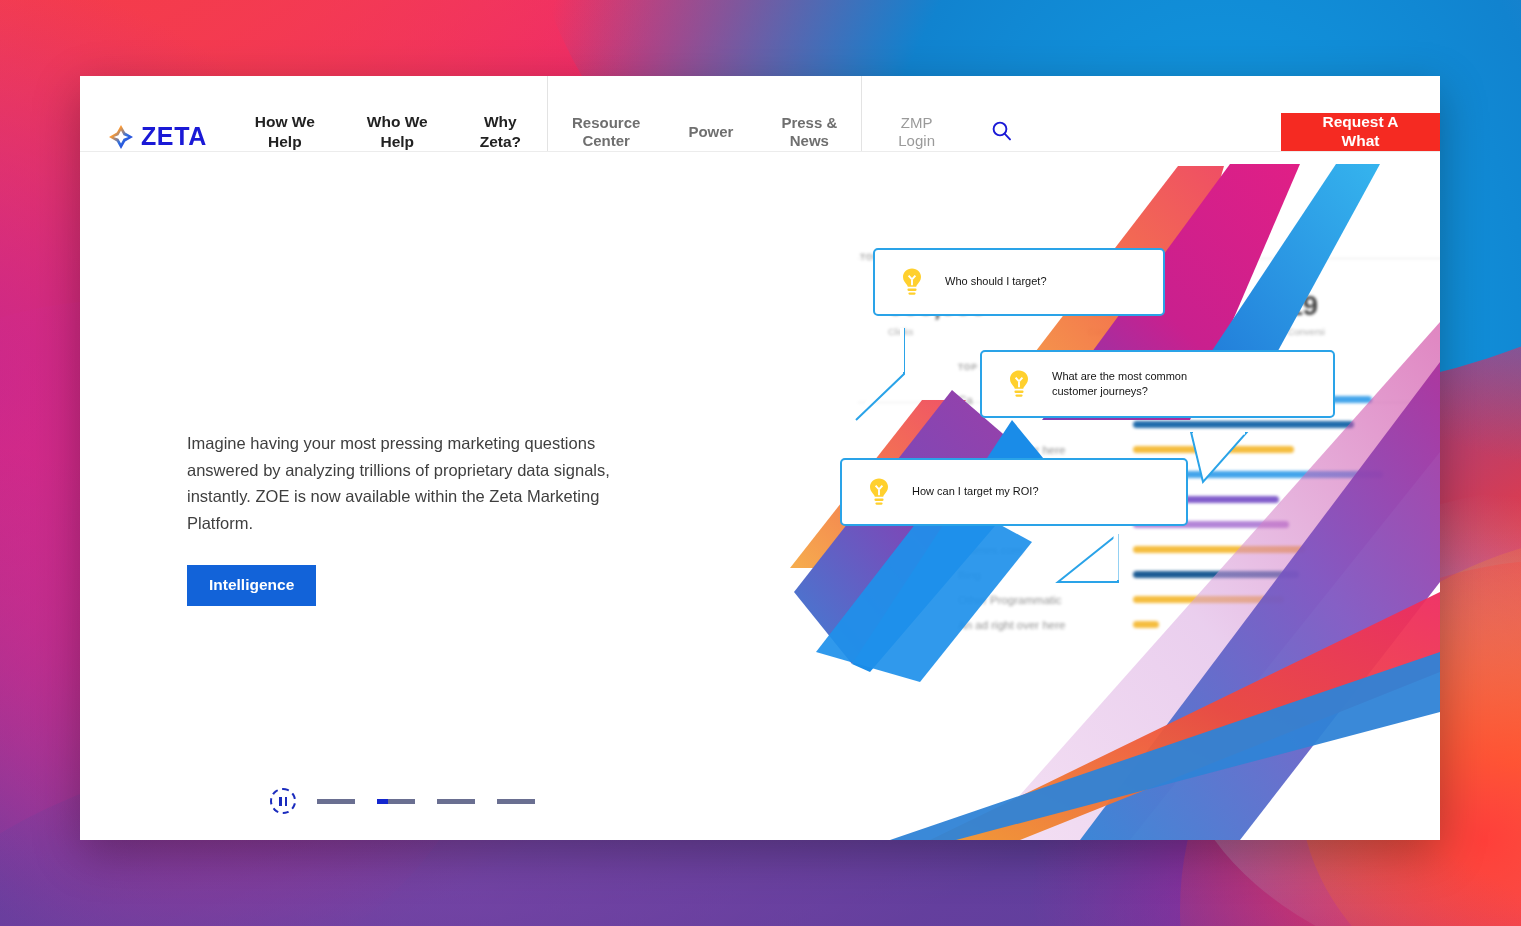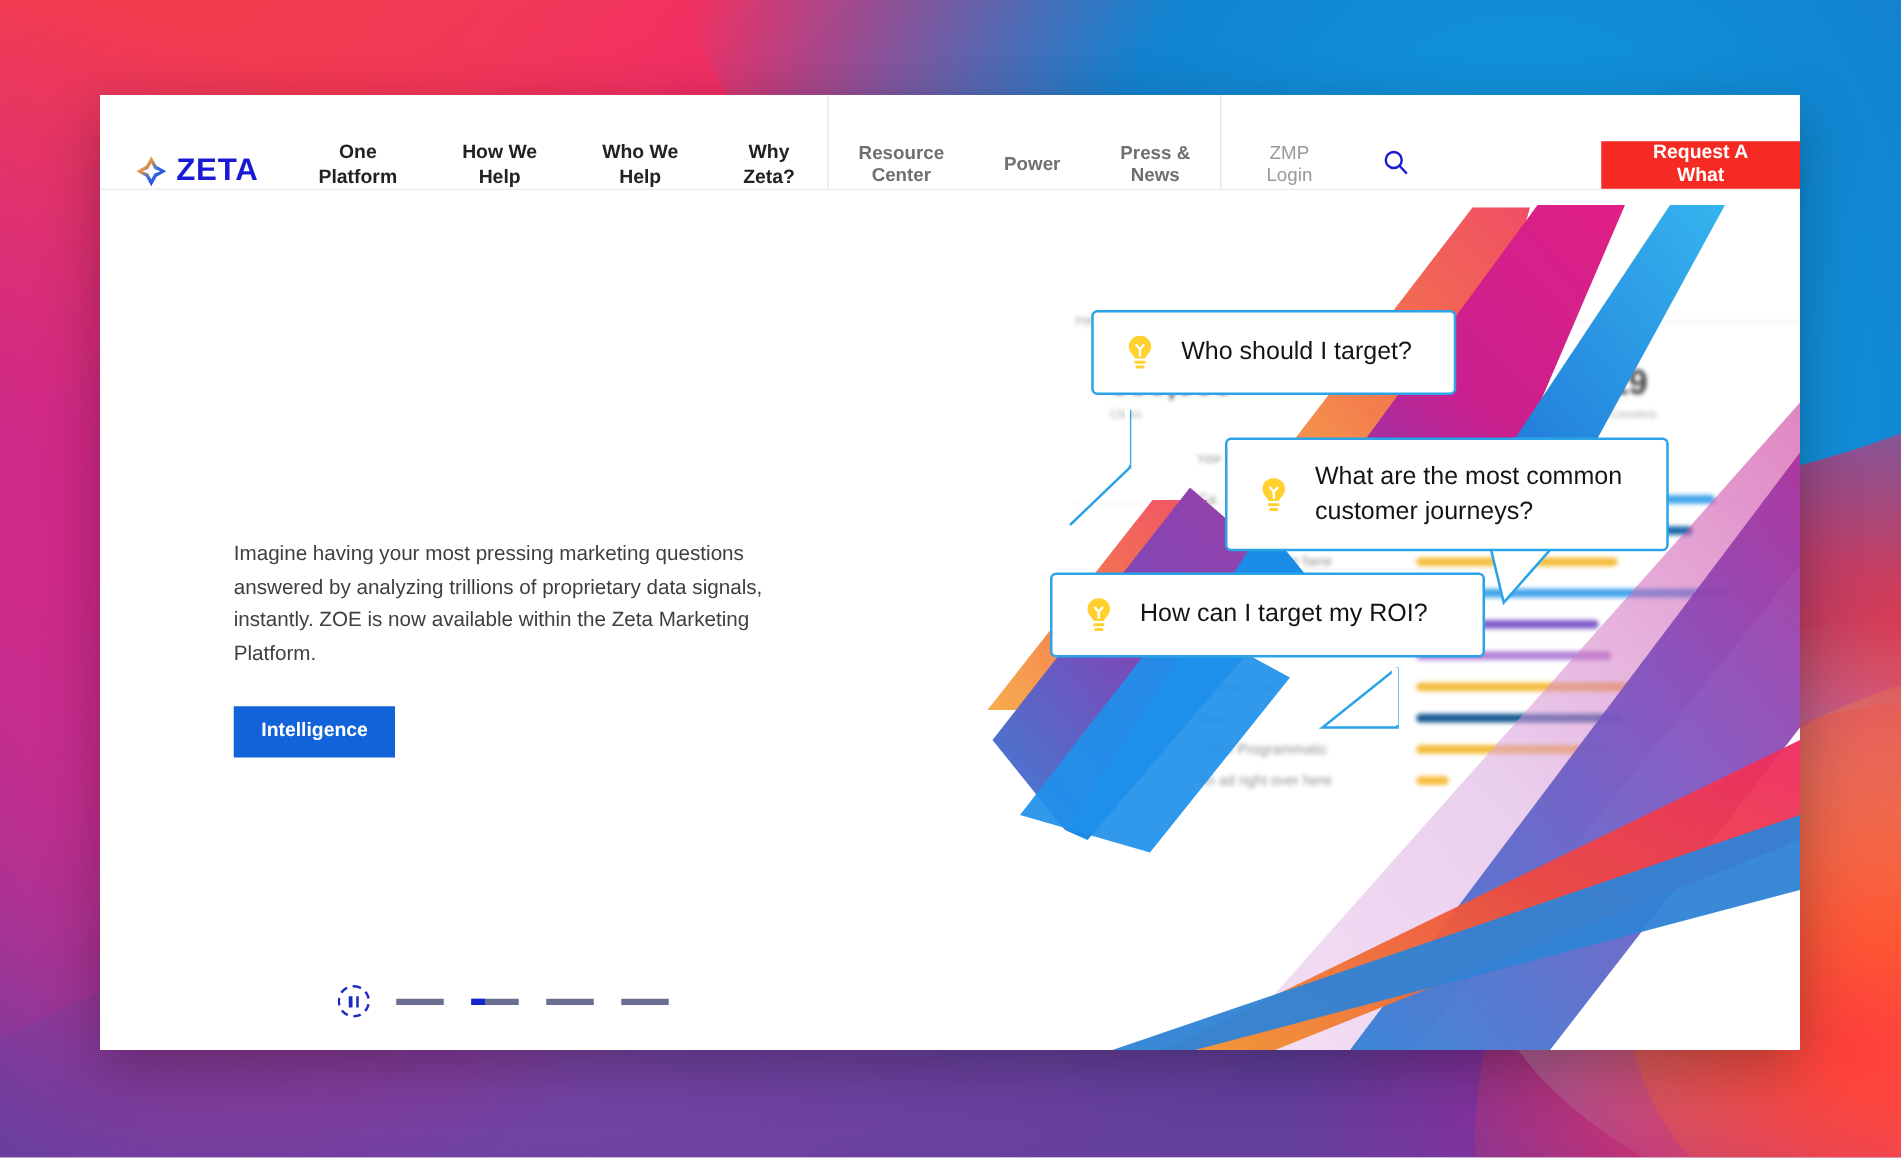--- a/index.html
+++ b/index.html
@@ -253,21 +253,21 @@
     position: absolute;
     background: #ffffff;
     border: 2px solid #2aa3e8;
     border-radius: 5px;
     display: flex; align-items: center;
     gap: 18px;
     padding: 16px 26px 16px 22px;
     z-index: 9;
   }
   .bubble .q {
-    font-size: 20px;
+    font-size: 11px;
     color: #141414;
     line-height: 1.38;
     white-space: pre-line;
   }
   .bulb { flex: 0 0 auto; width: 30px; height: 32px; }
   .tail { position: absolute; z-index: 8; }
 </style>
 </head>
 <body>
 
@@ -295,22 +295,20 @@
               </linearGradient>
             </defs>
             <path d="M13 1 L17.2 8.6 L25 13 L17.2 17.4 L13 25 L8.8 17.4 L1 13 L8.8 8.6 Z" fill="url(#zg)"></path>
             <path d="M13 6.6 L15.6 11.2 L20.3 13 L15.6 14.8 L13 19.4 L10.4 14.8 L5.7 13 L10.4 11.2 Z" fill="#ffffff"></path>
           </svg>
         </span>
         <span class="logo-word">ZETA</span>
       </a>
 
       <nav class="nav-group-main">
-        <div class="nav-item">One
-Platform</div>
         <div class="nav-item">How We
 Help</div>
         <div class="nav-item">Who We
 Help</div>
         <div class="nav-item">Why
 Zeta?</div>
       </nav>
 
       <div class="nav-divider"></div>
 

